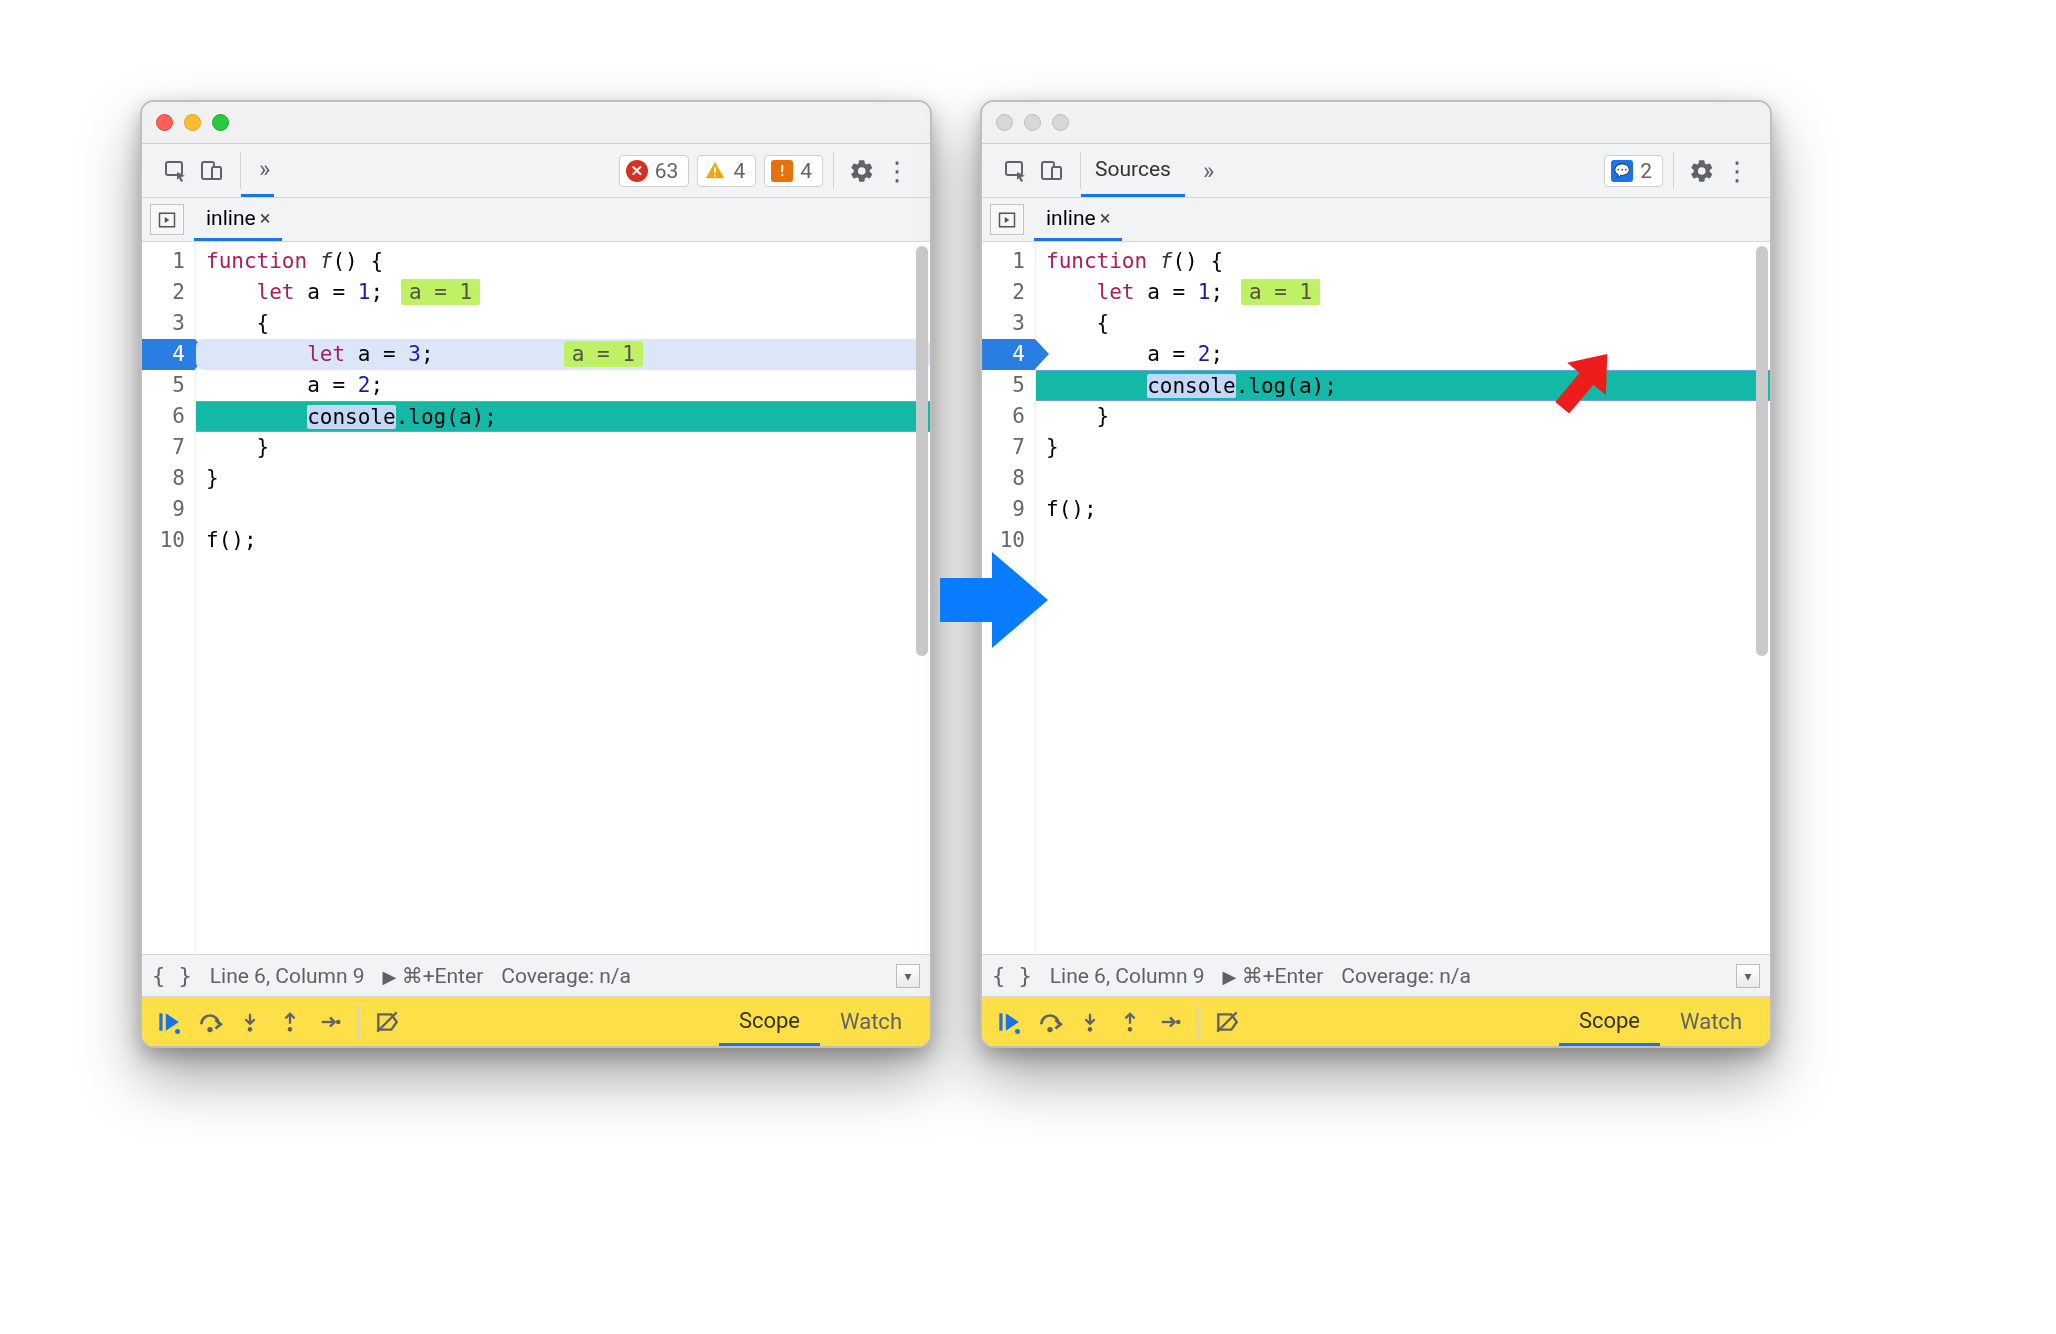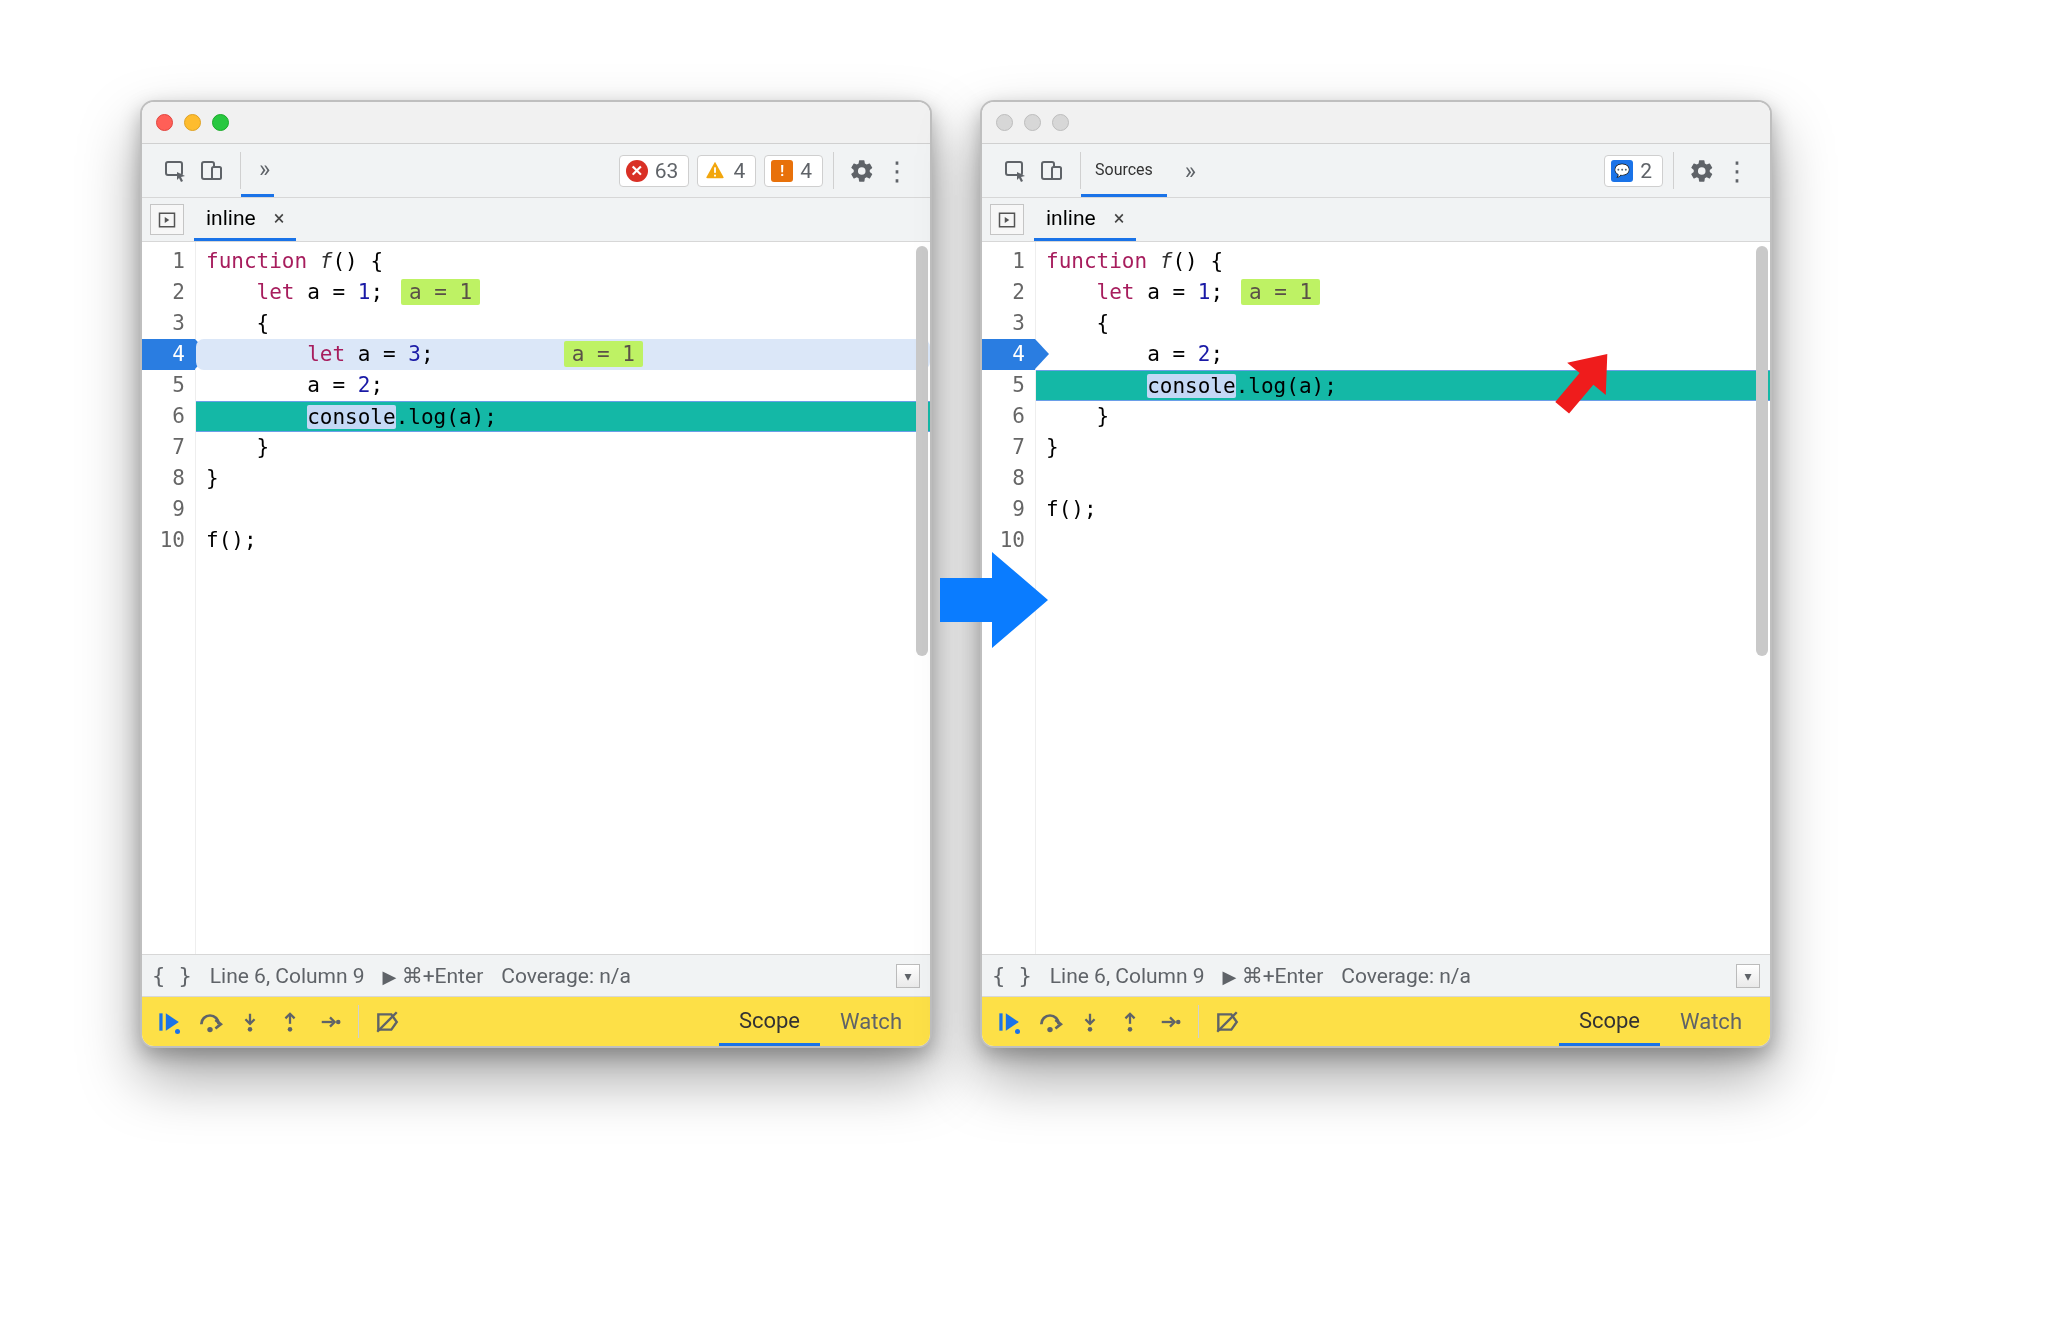--- a/index.html
+++ b/index.html
@@ -90,39 +90,39 @@
     width: 22px; height: 22px; border-radius: 50%;
     display: flex; align-items: center; justify-content: center;
     font-size: 15px; font-weight: 700; color: #fff;
   }
   .badge-icon.error { background: #d93025; }
   .badge-icon.warn-tri { background: none; width: 22px; height: 22px; }
   .badge-icon.warn-sq  { background: #e8710a; border-radius: 3px; font-size: 14px; }
   .badge-blue .badge-icon { background: #1a73e8; border-radius: 3px; }
   .tab-label {
     display:flex; align-items:center;
-    font-size: 16px; color: #333;
+    font-size: 21px; color: #333;
     padding: 0 14px;
   }
 
   
   .tabbar {
     height: 44px;
     border-bottom: 1px solid #d7d7d7;
     background: #f1f3f4;
     display: flex; align-items: stretch;
     padding-left: 4px;
   }
   .nav-btn {
     width: 34px; margin: 6px 4px;
     border: 1px solid #c5c5c5; background: #f7f7f7;
     display:flex; align-items:center; justify-content:center;
   }
   .filetab {
-    display:flex; align-items:center; gap: 18px;
+    display:flex; align-items:center; gap: 4px;
     padding: 0 12px; margin-left: 6px;
     border-bottom: 3px solid #1a73e8;
     font-size: 21px;
   }
   .close-x { font-size: 20px; color: #444; }
 
   
   .editor {
     flex: 1;
     display: flex;

